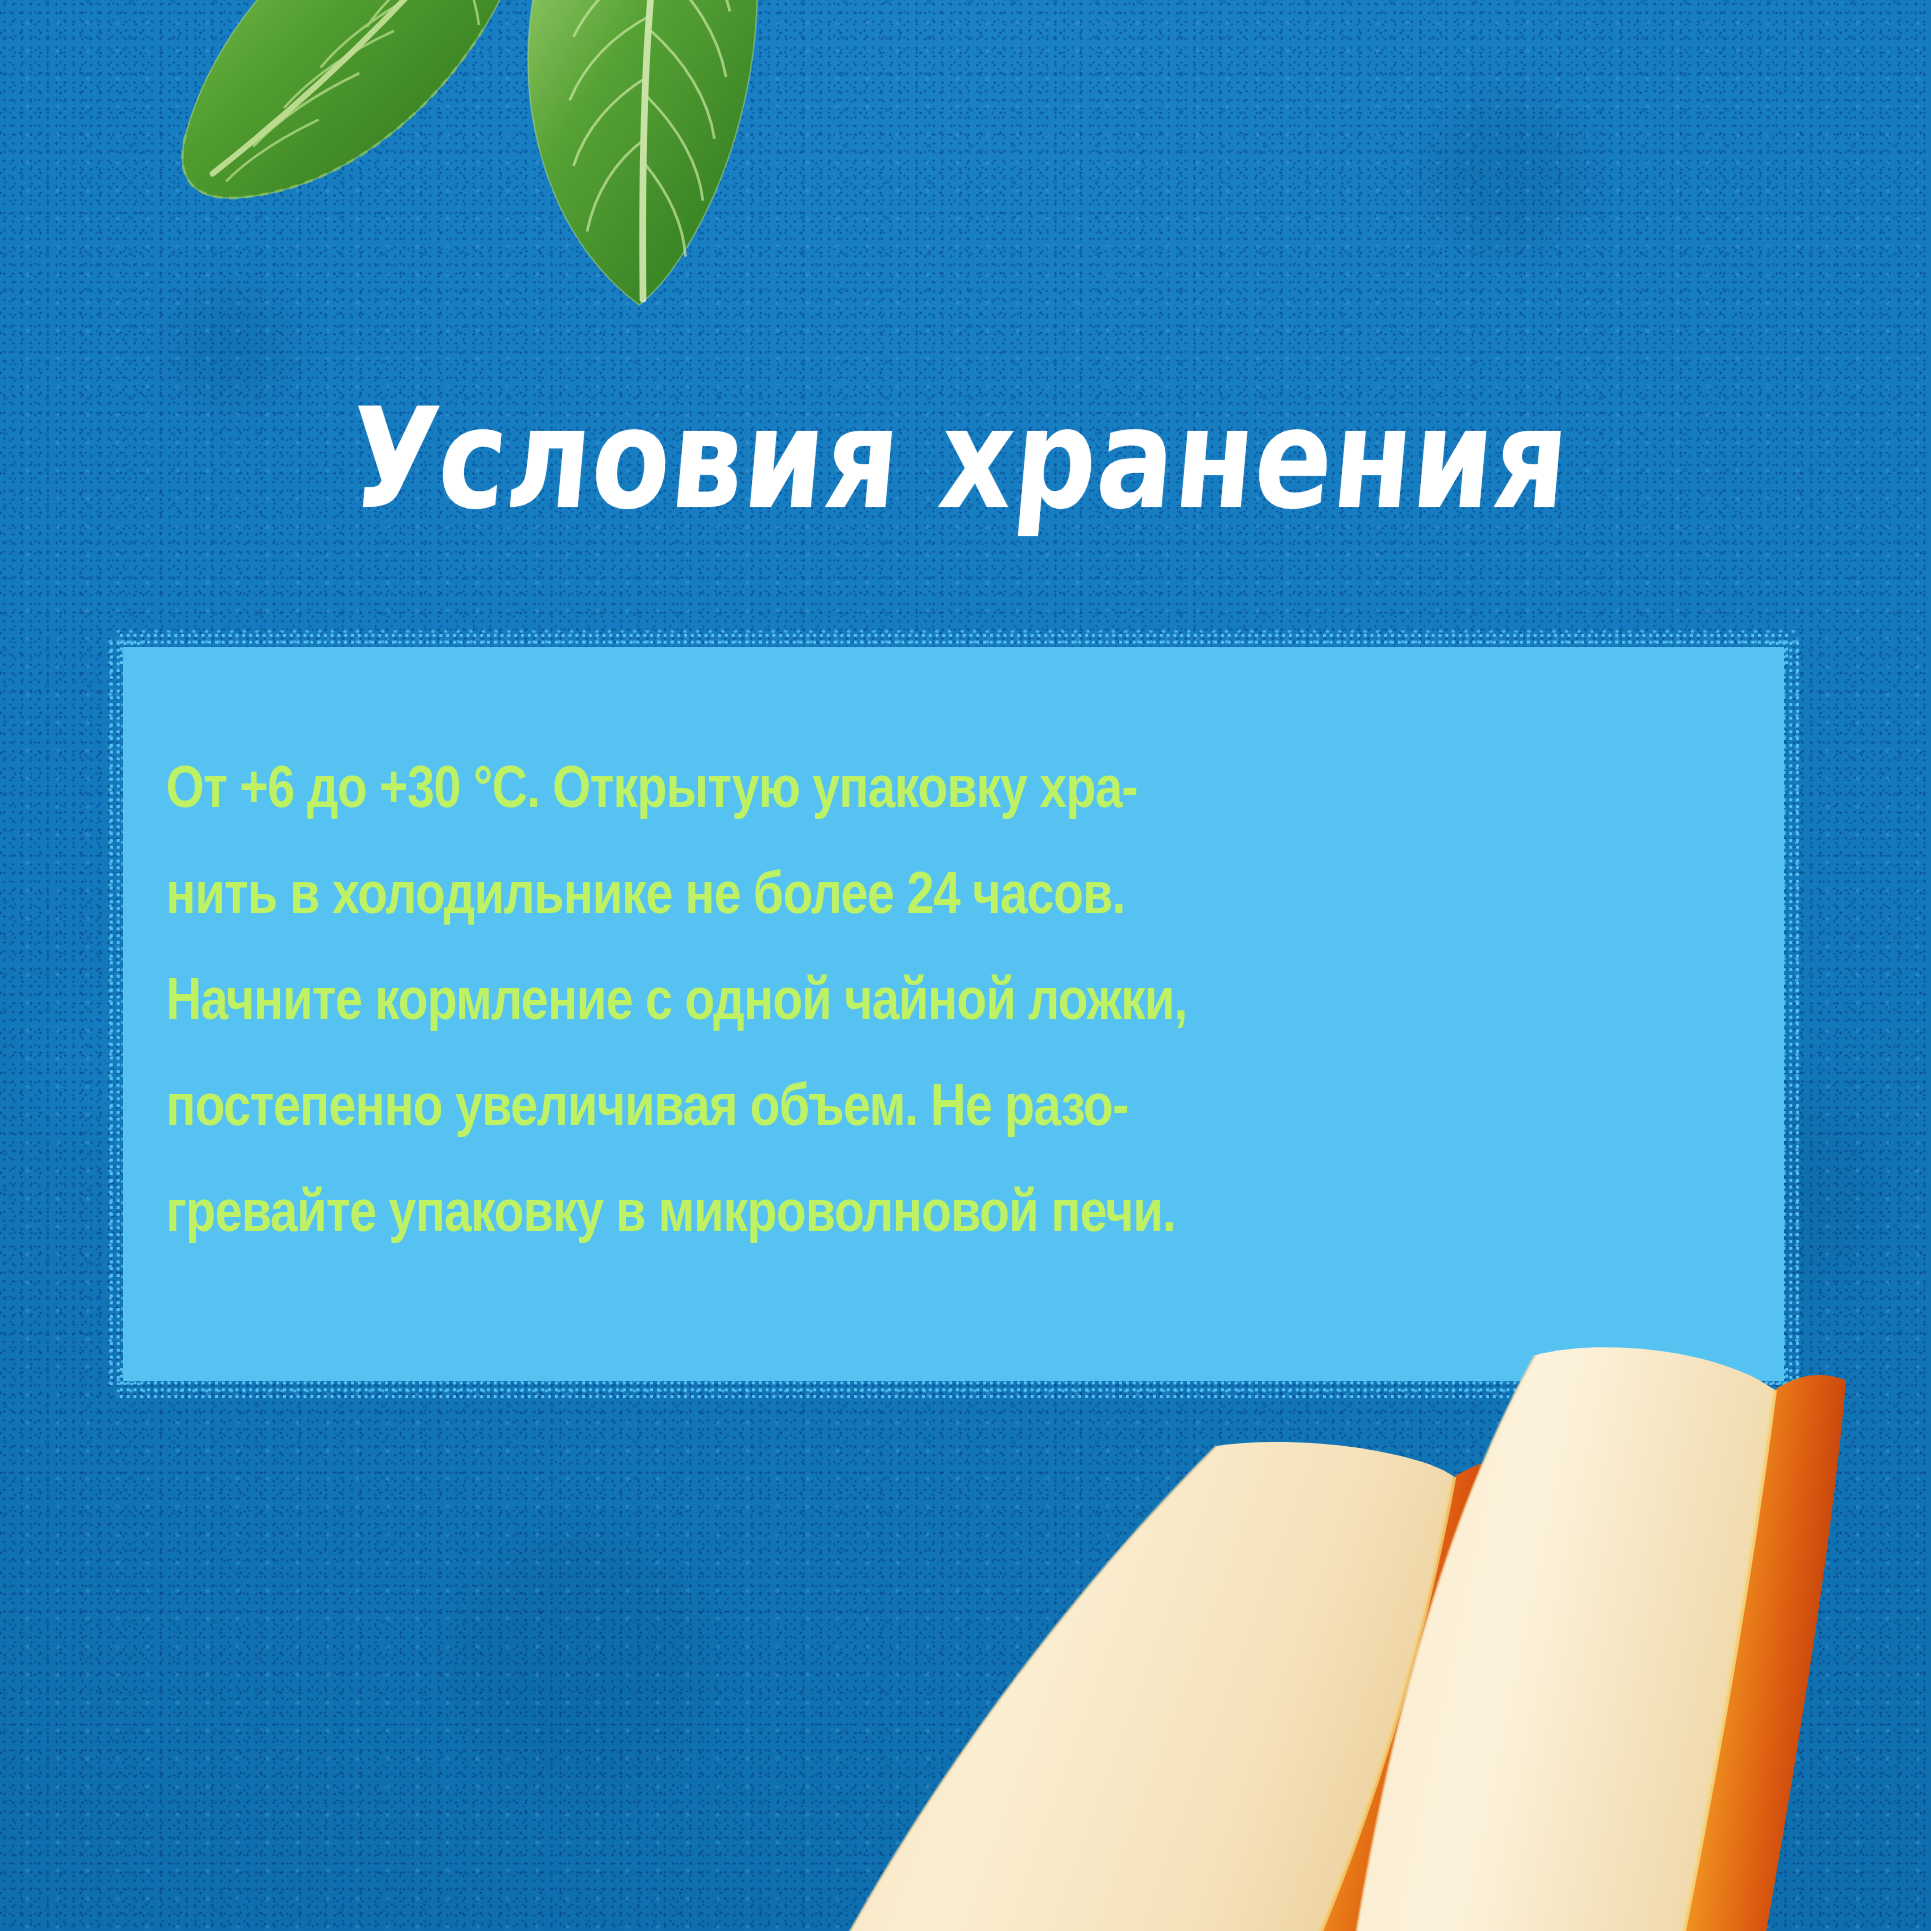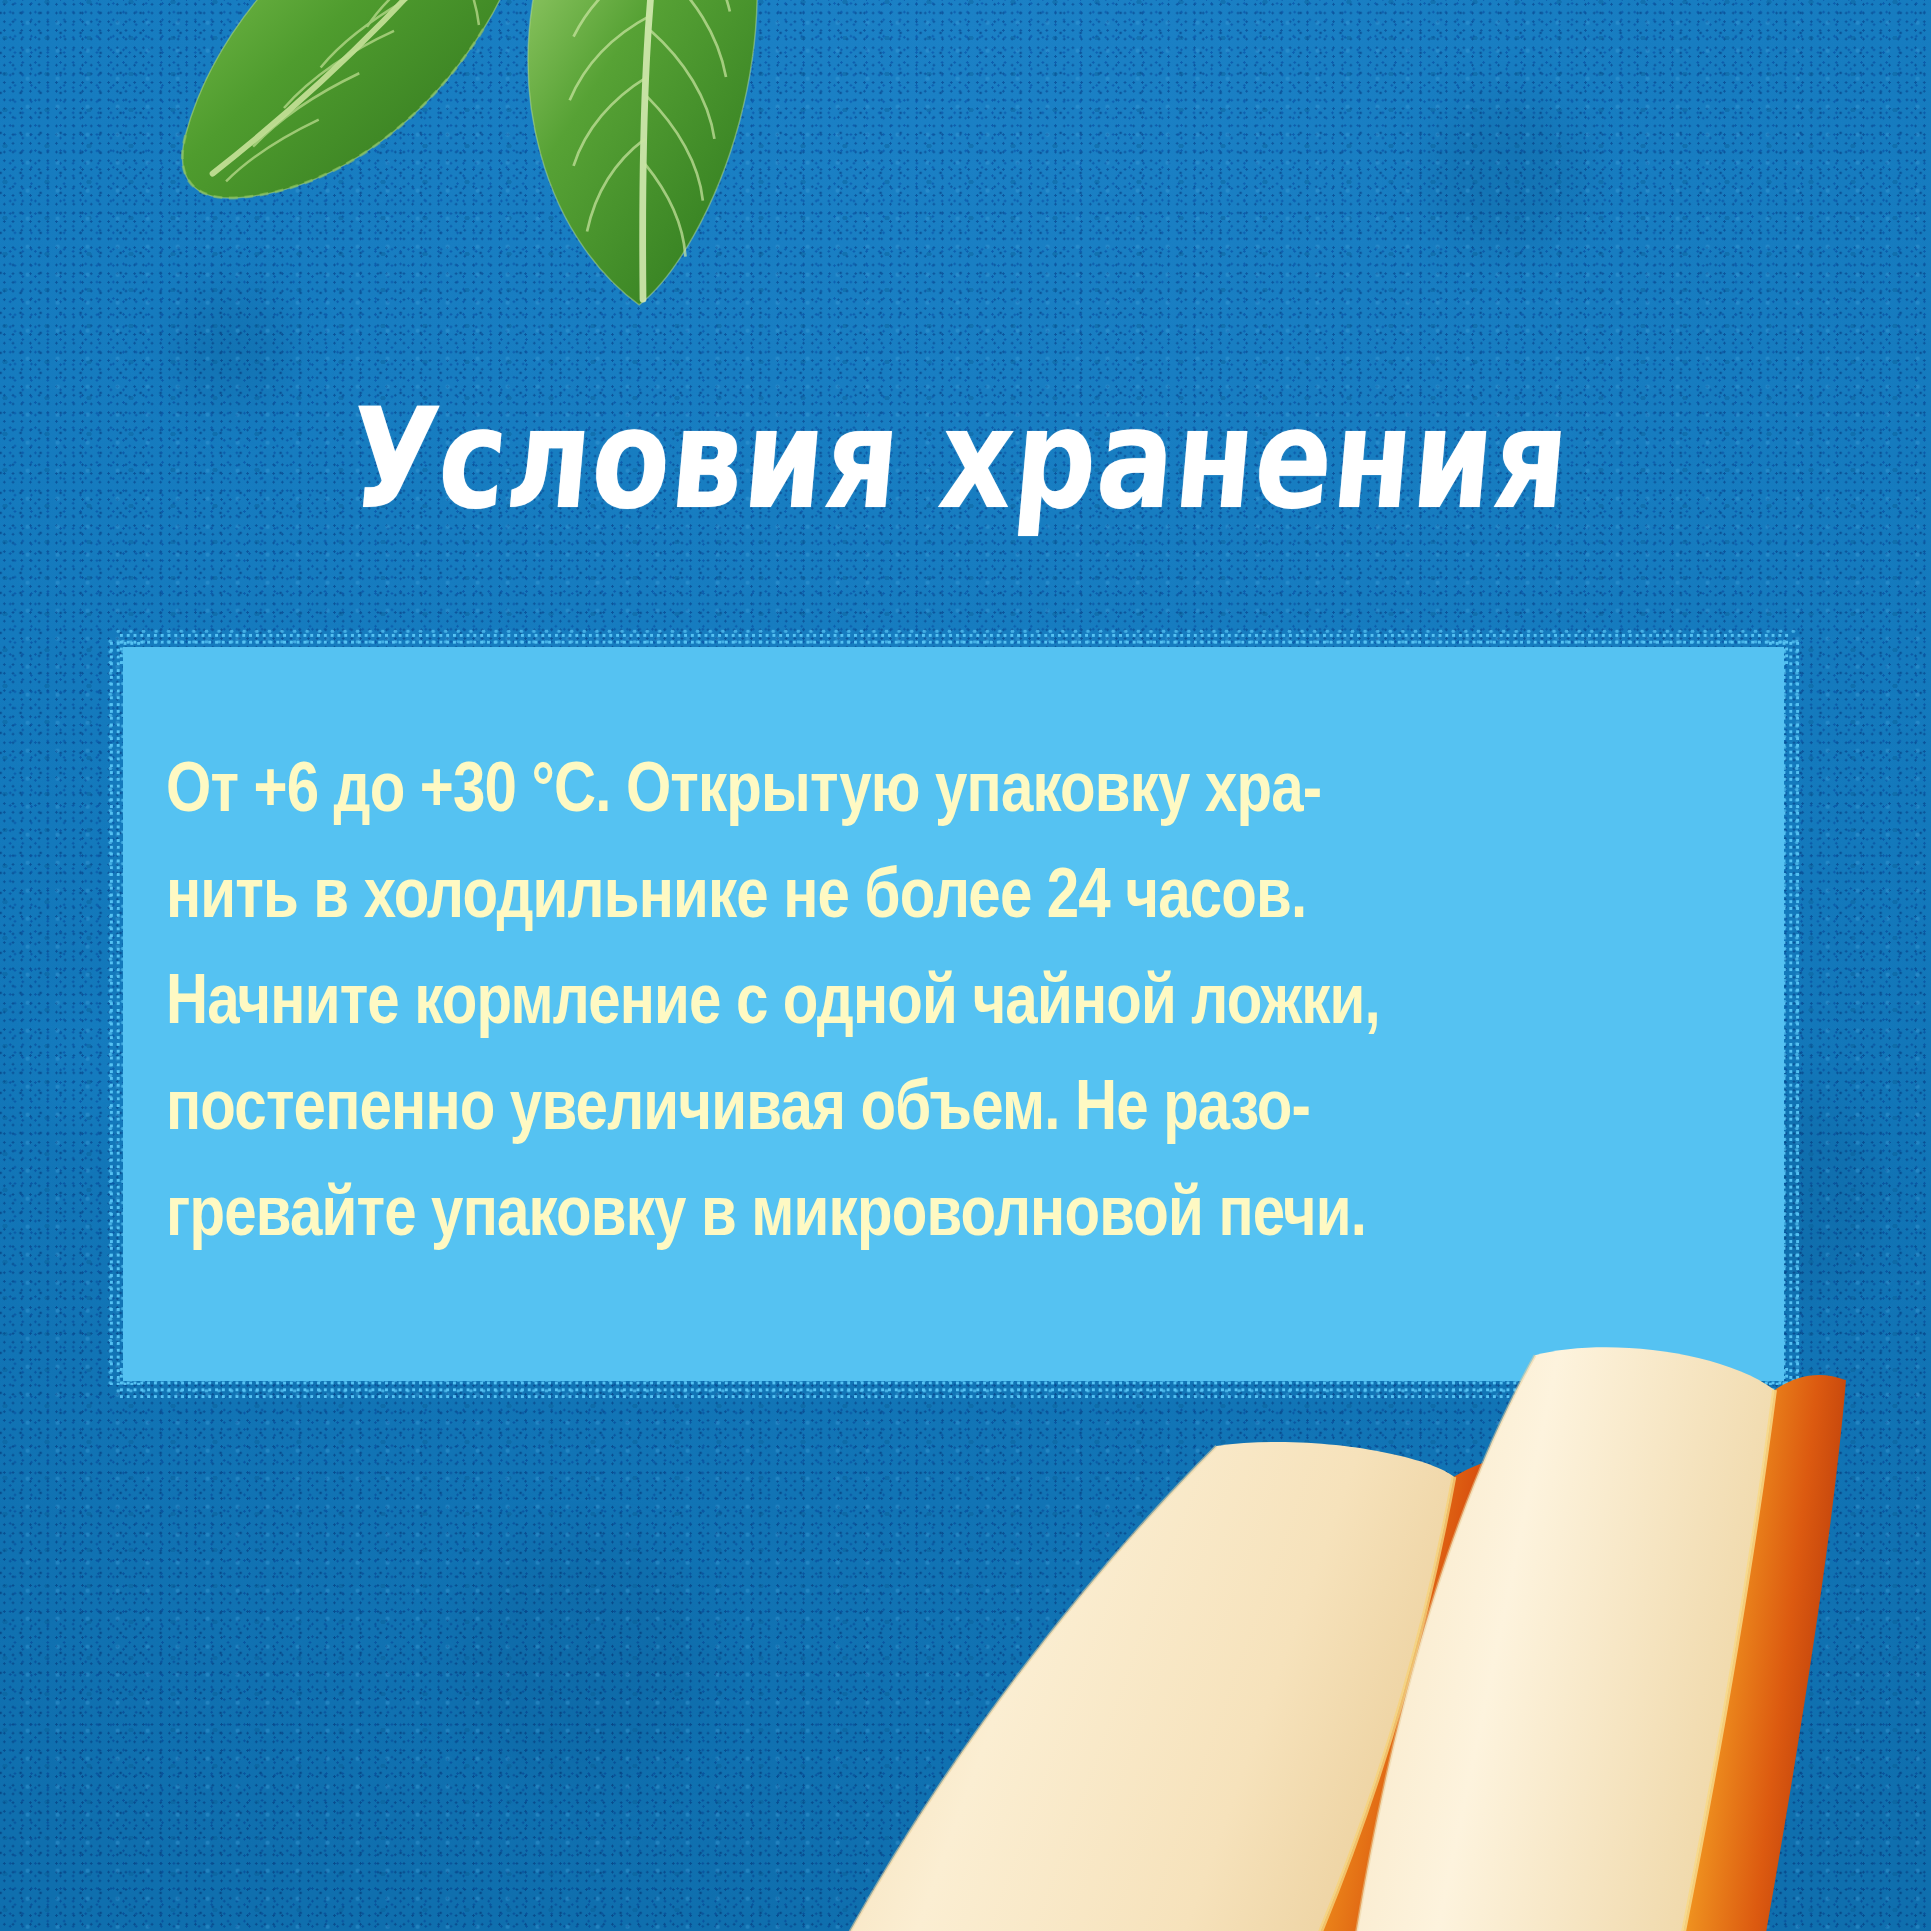--- a/index.html
+++ b/index.html
@@ -139,24 +139,24 @@
   .panel-spray2.s-b { left: 7.7px;  top: 749px; width: 1684px; height: 25px; }
   .panel-spray2.s-l { left: 0px;  top: 9.7px;  width: 25px;   height: 755px; }
   .panel-spray2.s-r { left: 1674px; top: 9.7px; width: 25px;  height: 755px; }
 
   
   .body-text {
     position: absolute;
     left: 166px;
     top: 734px;
     width: 1583px;
-    color: #fef9c3;
+    color: #bef264;
     font-family: "Liberation Sans", sans-serif;
     font-weight: 700;
-    font-size: 71px;
+    font-size: 60px;
     line-height: 106px;
     letter-spacing: -1px;
     white-space: nowrap;
   }
   .body-text .ln {
     display: block;
     transform: scaleX(.82);
     transform-origin: 0 50%;
   }
   .body-text .ln.just {

